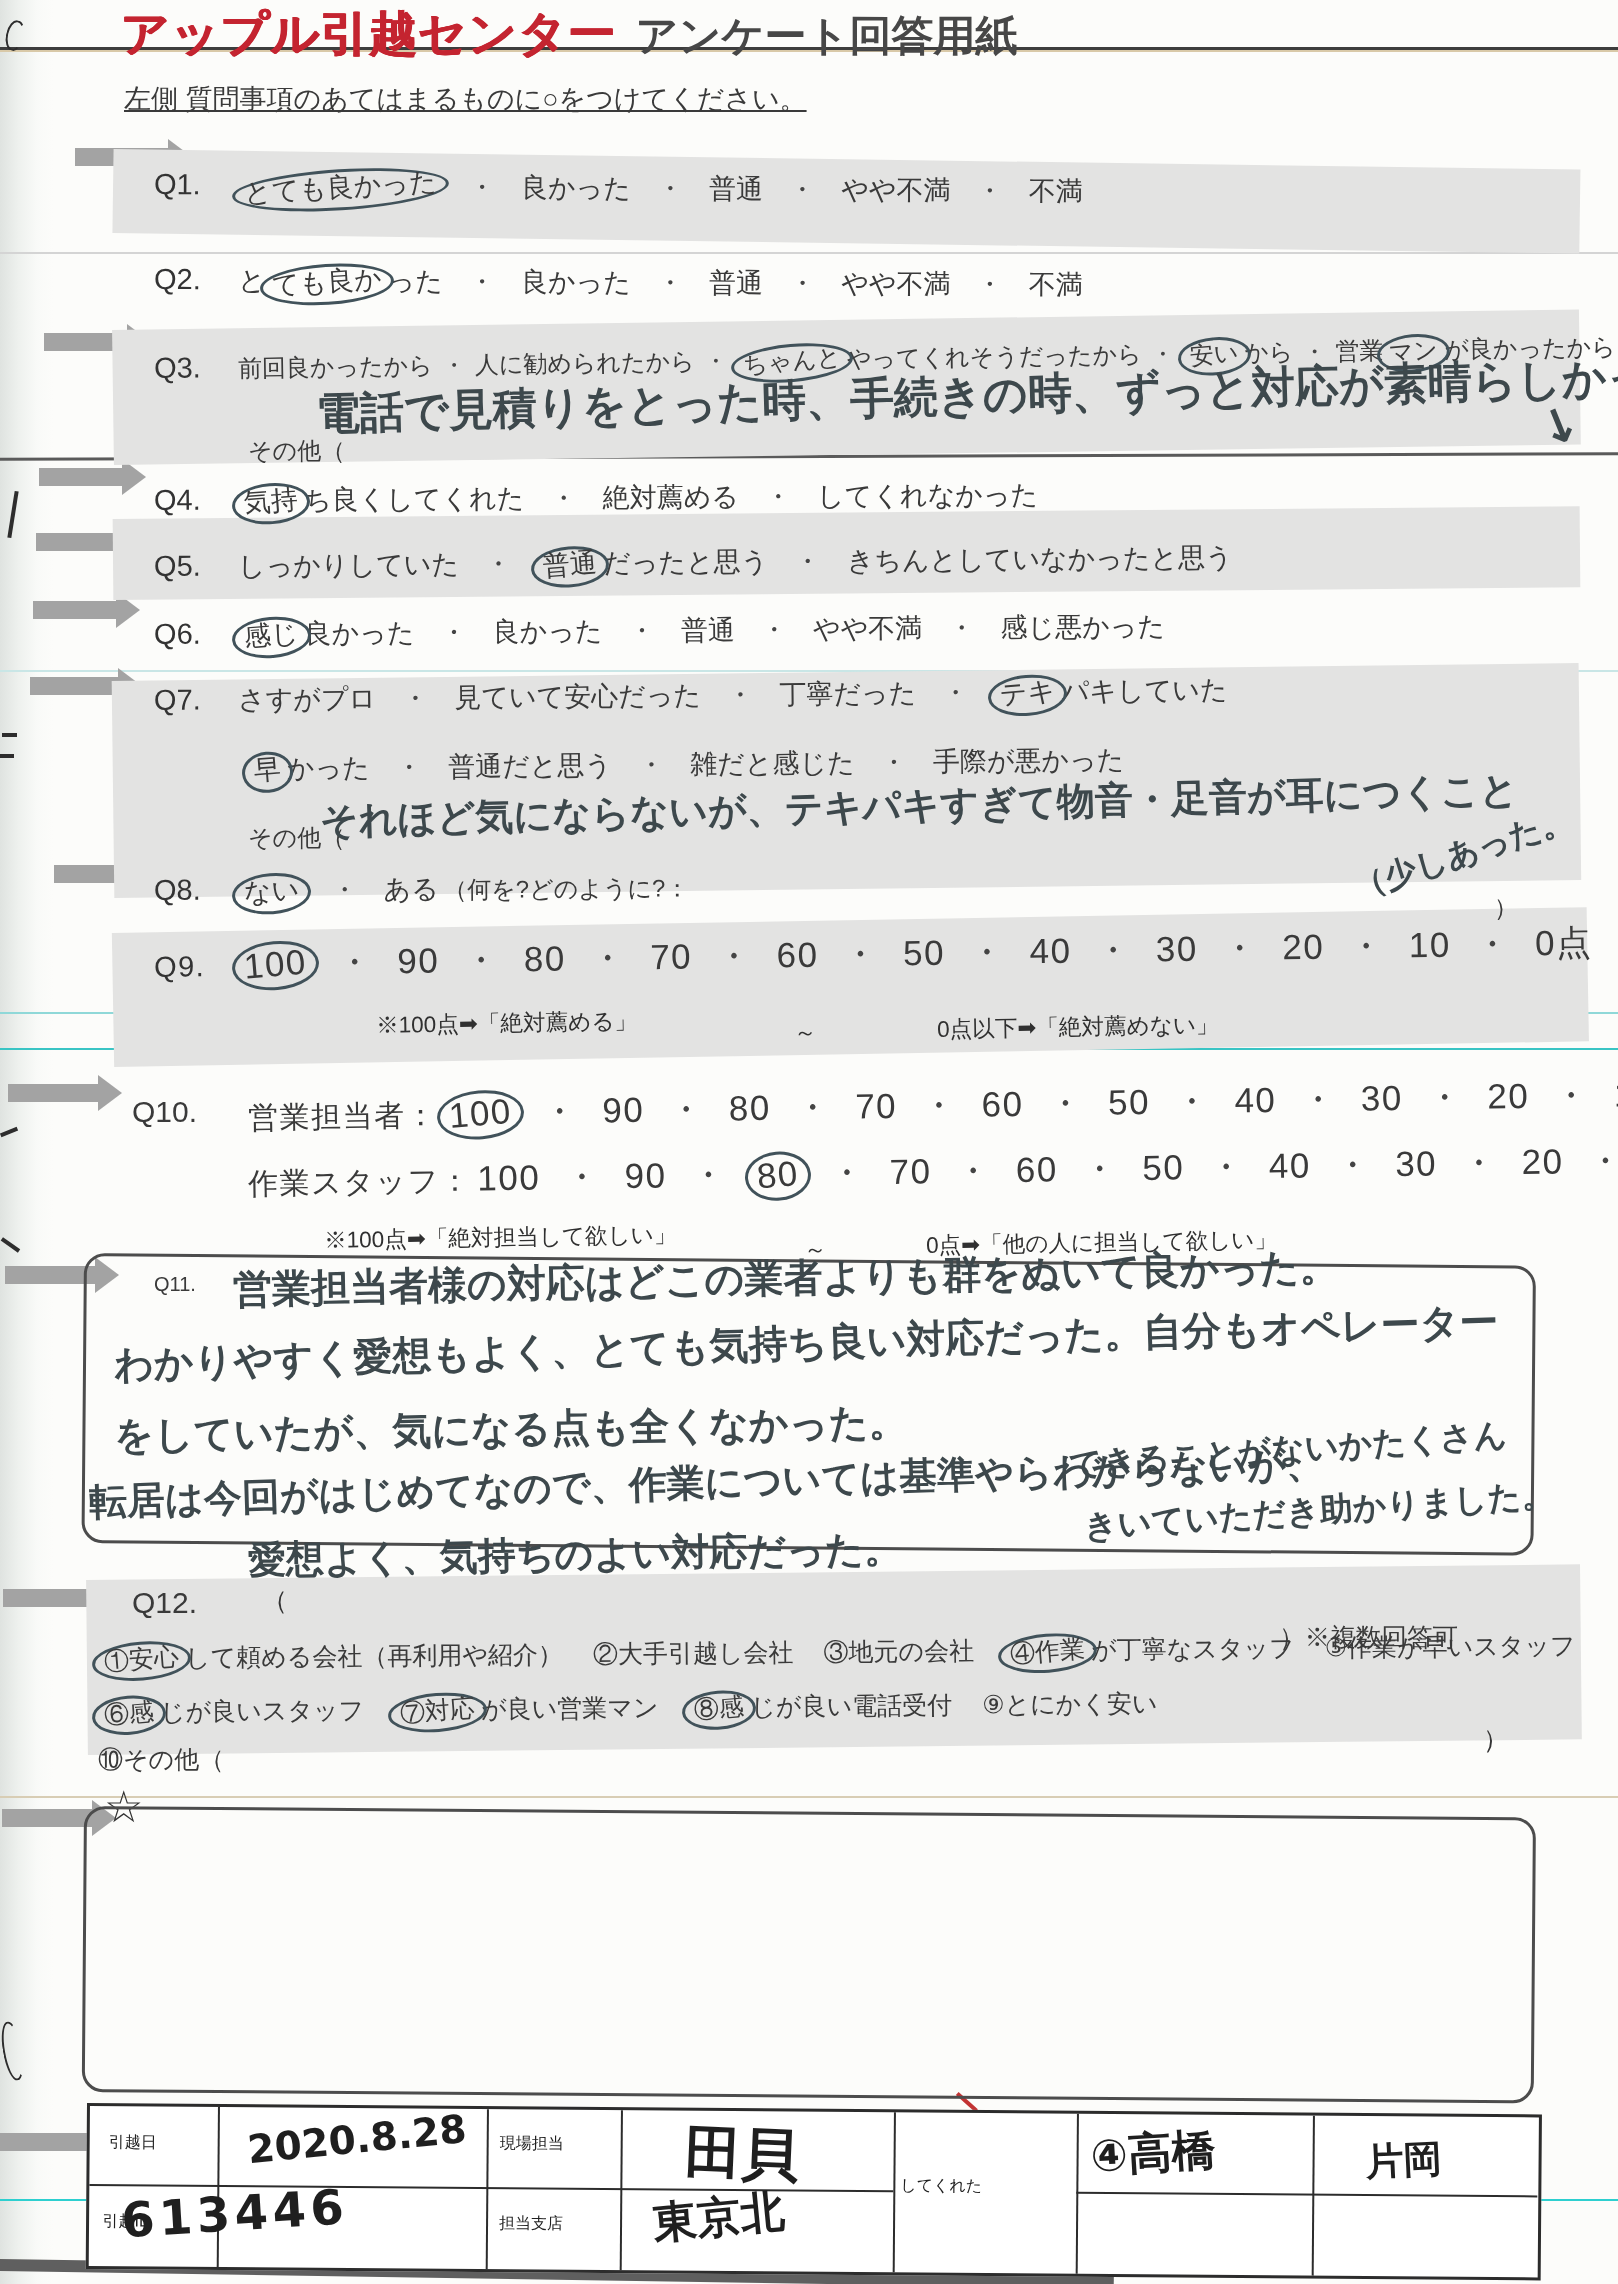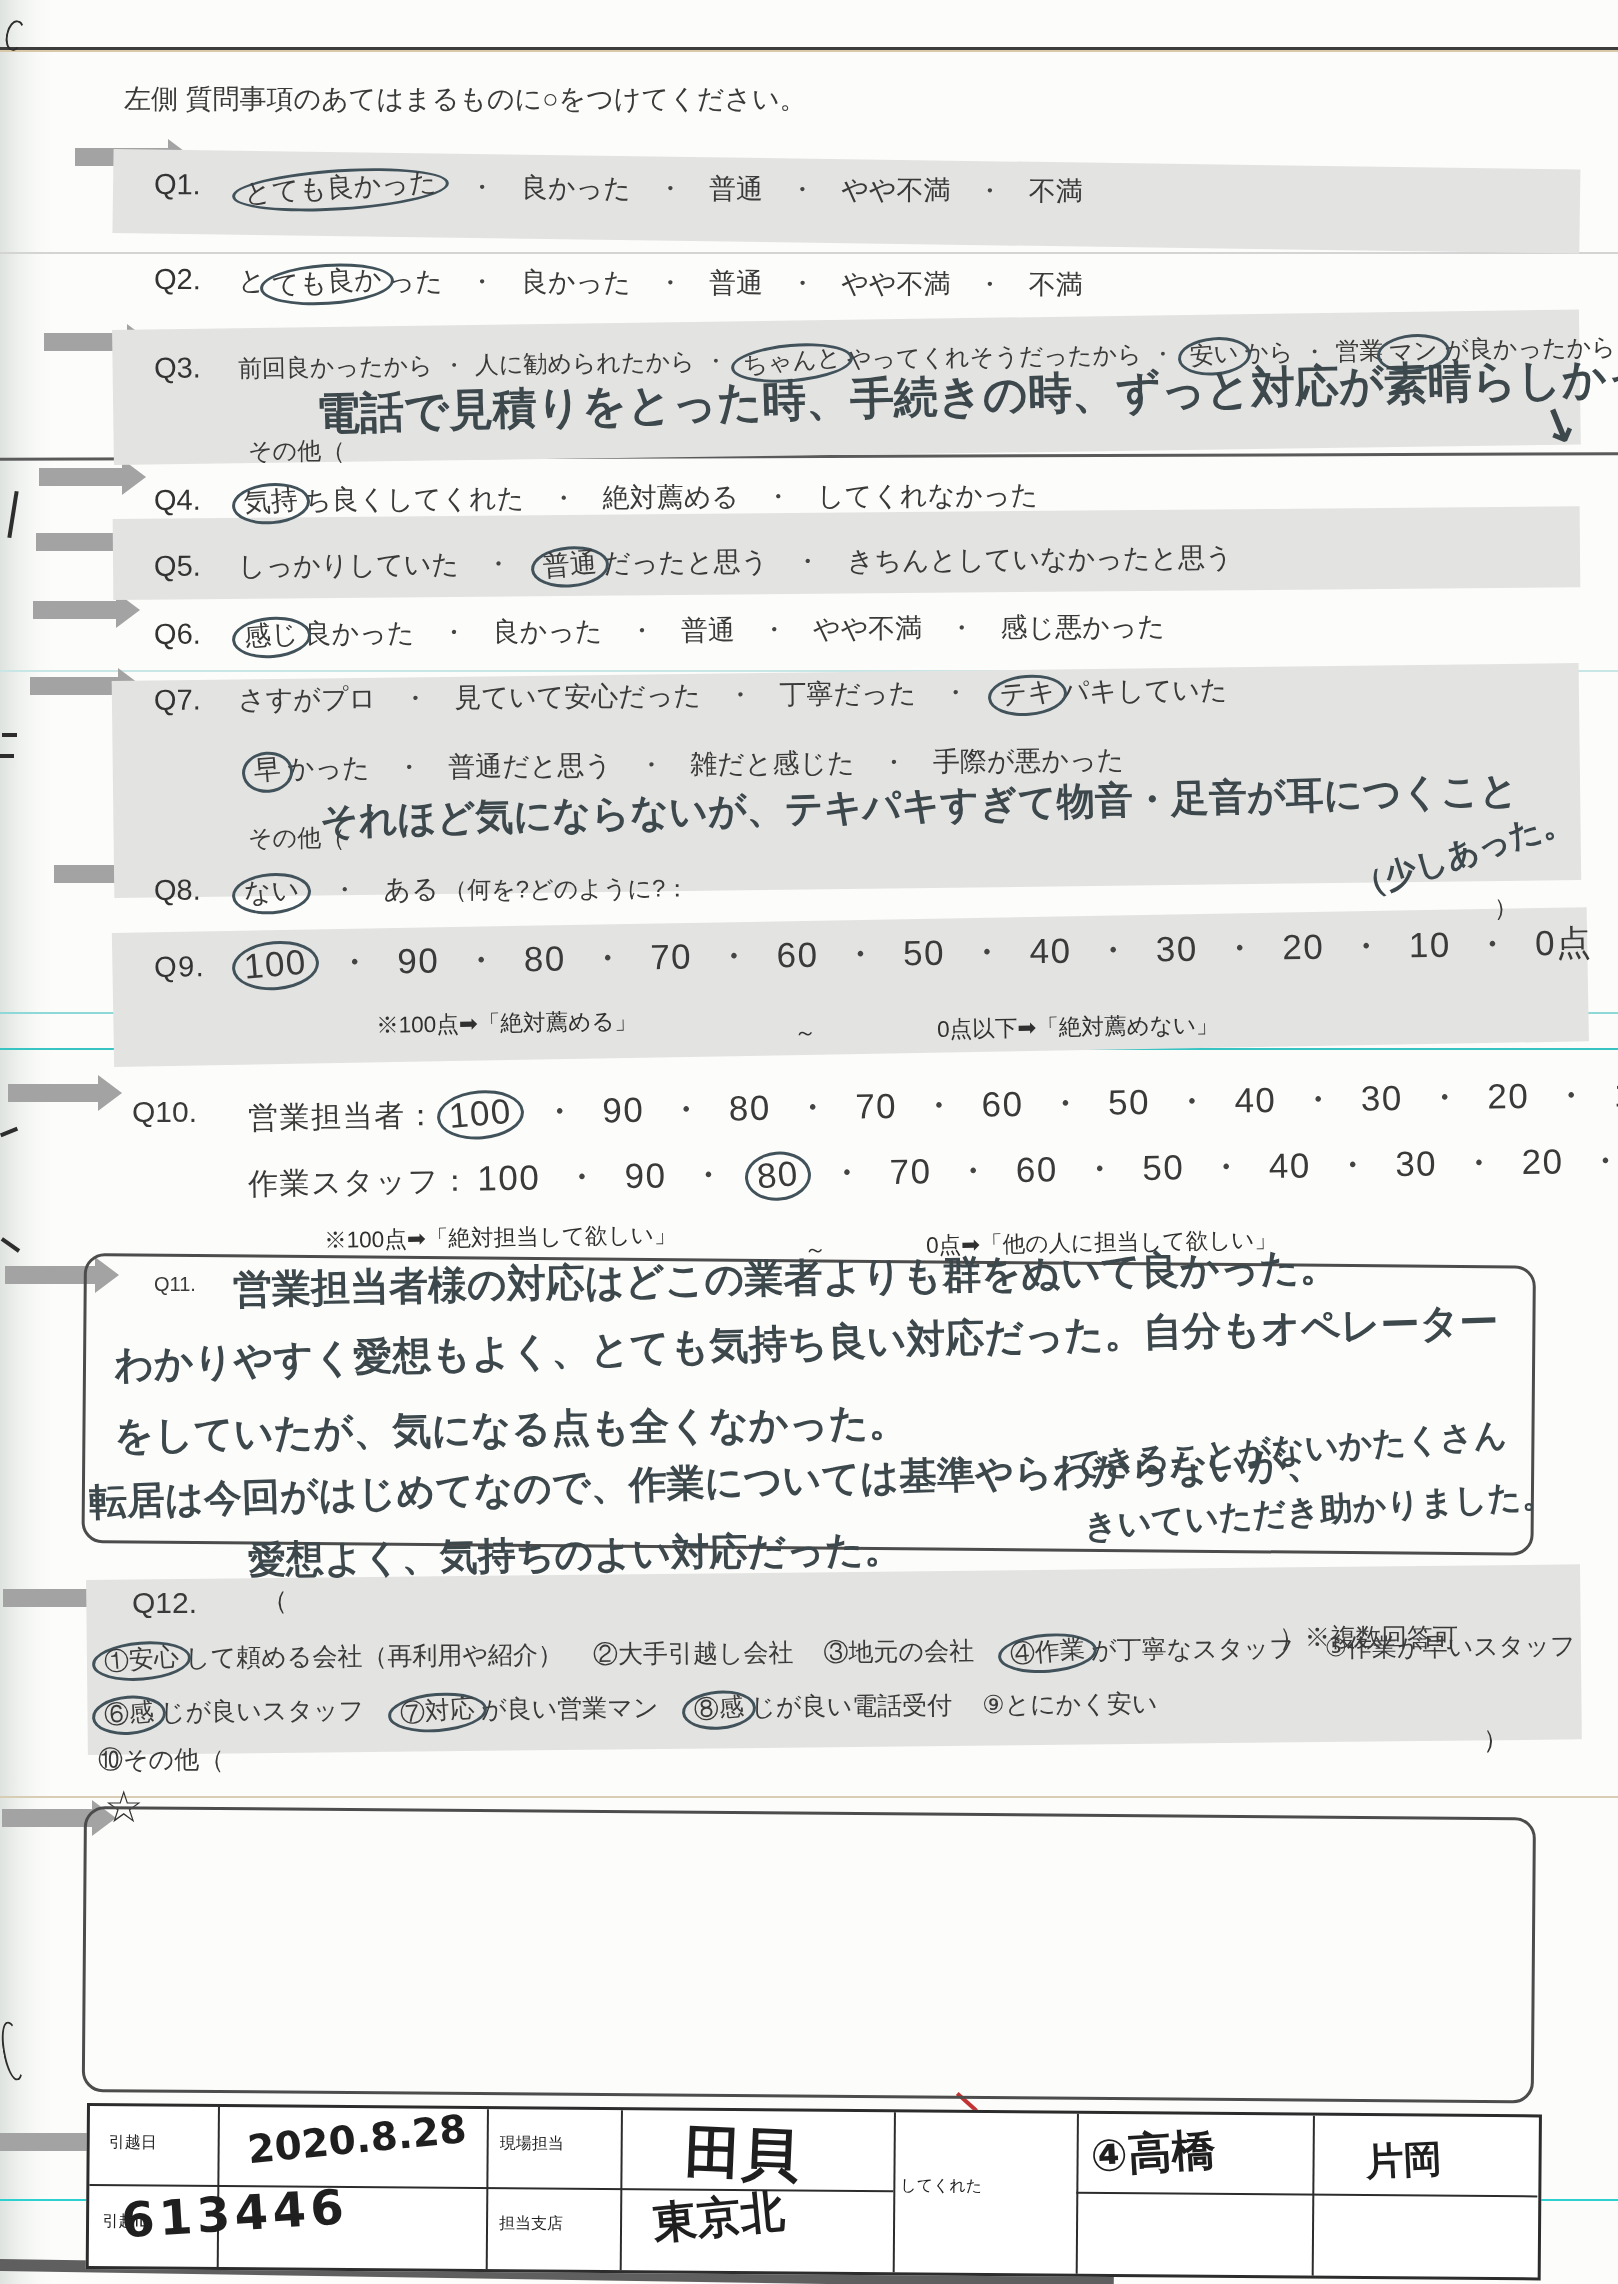--- a/index.html
+++ b/index.html
@@ -12,21 +12,21 @@
   .marrow{position:absolute;height:18px;background:#a3a3a3;}
   .marrow::after{content:"";position:absolute;right:-22.6px;top:-9px;border-left:24px solid #a3a3a3;
      border-top:18px solid transparent;border-bottom:18px solid transparent;}
   .pen-arc{position:absolute;border:2.3px solid #2d2d2d;border-right-color:transparent;border-radius:50%;}
   .pen-dash{position:absolute;background:#2d2d2d;}
   .band{position:absolute;background:#e3e3e2;transform-origin:left center;}
   
   .title{font-size:48px;font-weight:900;letter-spacing:0.8px;color:#c42430;
      text-shadow:0.8px 0 #c42430,1.5px 0 #c42430;}
   .subtitle{font-size:42px;font-weight:600;color:#474747;margin-left:19.6px;}
-  .instruction{font-size:29px;color:#1e1e1e;}
+  .instruction{font-size:29px;color:#1e1e1e;text-decoration:underline;}
   .qrow{position:absolute;white-space:nowrap;font-size:27px;color:#3a3a3a;transform-origin:left center;}
   .qlabel{display:inline-block;min-width:66px;font-size:29px;color:#333;margin-right:18px;}
   .sep{margin:0 25.6px;color:#444;}
   .small{font-size:24px;}
   .small .sep{margin:0 9px;}
   .scores{font-size:35px;letter-spacing:1.5px;}
   .scores .sep{margin:0 24px;}
   .note{position:absolute;font-size:22.6px;color:#303030;white-space:nowrap;transform-origin:left center;}
   .paren{font-size:25.6px;color:#333;}
   .opt.sp{margin-right:30px;}
@@ -84,20 +84,23 @@
   <div class="pen-arc" style="left:3px;top:2021px;width:15px;height:56px;transform:rotate(-10deg);"></div>
   <div class="pen-dash" style="left:954px;top:2100px;width:25.6px;height:3.8px;background:#c23333;transform:rotate(42deg);"></div>
 
   <div class="band" style="left:113px;top:149px;width:1467px;height:84px;transform:rotate(0.8deg);"></div>
   <div class="band" style="left:113px;top:330px;width:1467px;height:135px;transform:rotate(-0.8deg);"></div>
   <div class="band" style="left:113px;top:519px;width:1467px;height:81px;transform:rotate(-0.5deg);"></div>
   <div class="band" style="left:113px;top:681px;width:1467px;height:217px;transform:rotate(-0.7deg);"></div>
   <div class="band" style="left:113px;top:933px;width:1475px;height:134px;transform:rotate(-1deg);"></div>
   <div class="band" style="left:87px;top:1580px;width:1494px;height:175px;transform:rotate(-0.6deg);"></div>
 
+  <div class="qrow" style="left:120px;top:1.5px;">
+    <span class="title">アップル引越センター</span><span class="subtitle">アンケート回答用紙</span>
+  </div>
   <div class="qrow instruction" style="left:124px;top:81px;">左側 質問事項のあてはまるものに○をつけてください。</div>
 
   <div class="qrow" style="left:154px;top:167px;transform:rotate(0.4deg);">
     <span class="qlabel">Q1.</span><span><span class="opt"><span class="circled">とても良かった</span></span><span class="sep">・</span><span class="opt"><span>良かった</span></span><span class="sep">・</span><span class="opt"><span>普通</span></span><span class="sep">・</span><span class="opt"><span>やや不満</span></span><span class="sep">・</span><span class="opt"><span>不満</span></span></span>
   </div>
   <div class="qrow" style="left:154px;top:262px;transform:rotate(0.3deg);">
     <span class="qlabel">Q2.</span><span><span class="opt"><span>と</span><span class="circled">ても良か</span><span>った</span></span><span class="sep">・</span><span class="opt"><span>良かった</span></span><span class="sep">・</span><span class="opt"><span>普通</span></span><span class="sep">・</span><span class="opt"><span>やや不満</span></span><span class="sep">・</span><span class="opt"><span>不満</span></span></span>
   </div>
 
   <div class="qrow small" style="left:154px;top:352px;transform:rotate(-0.9deg);">

